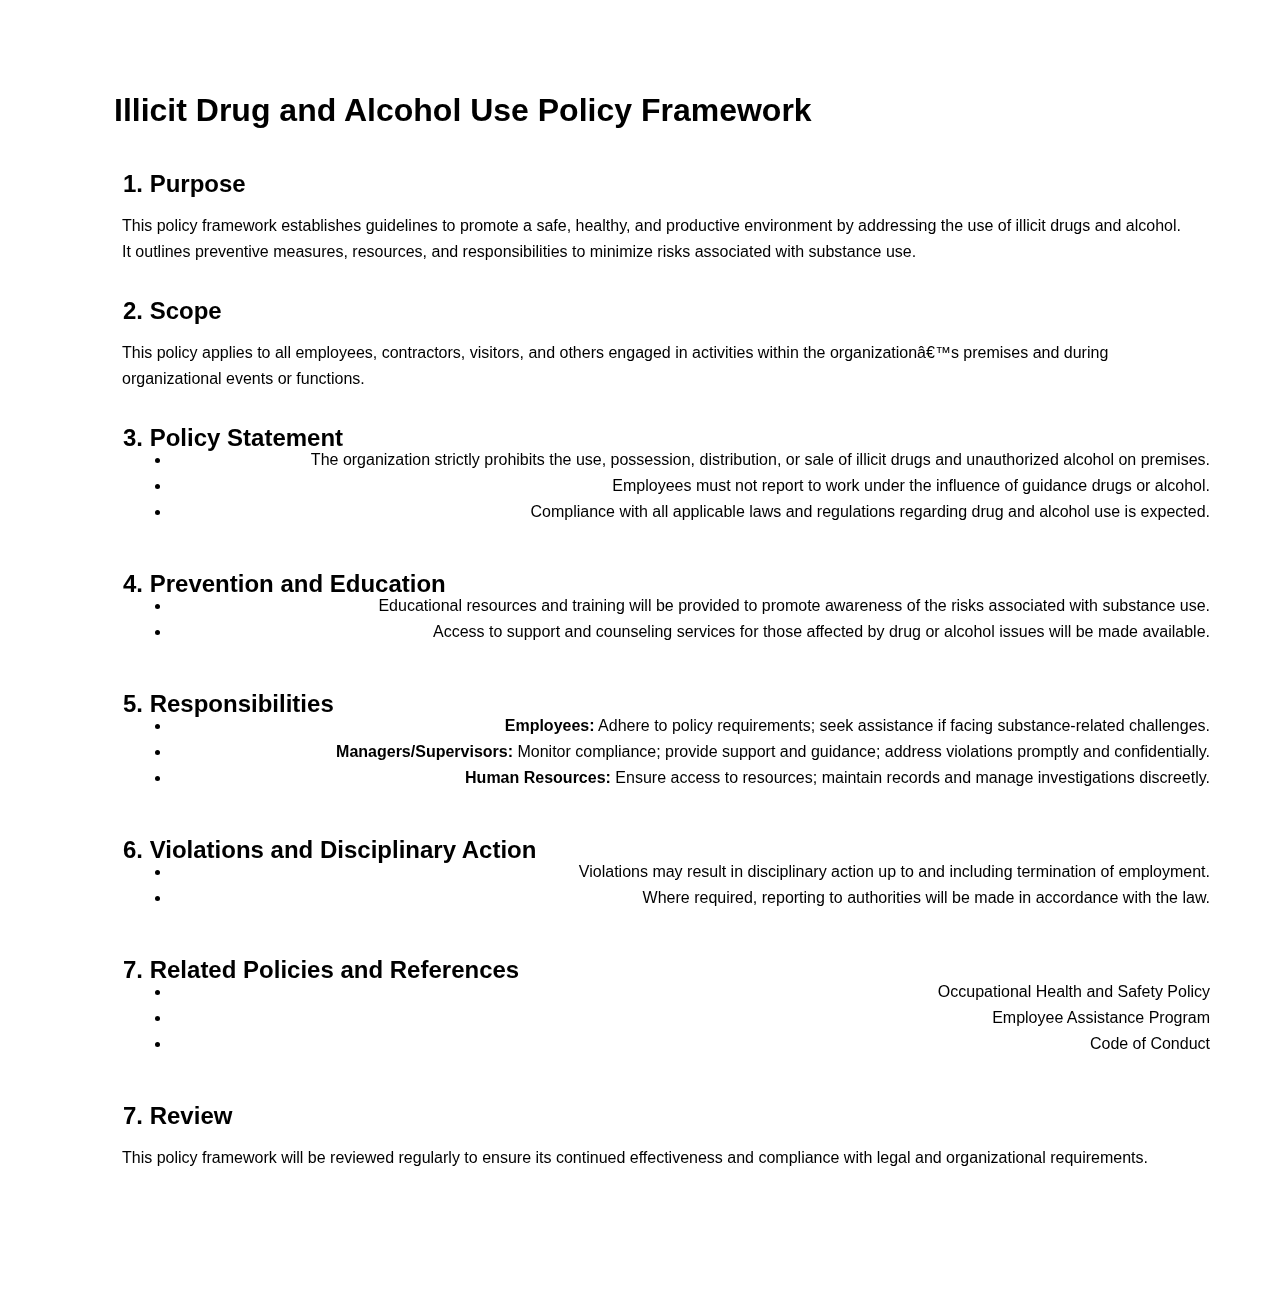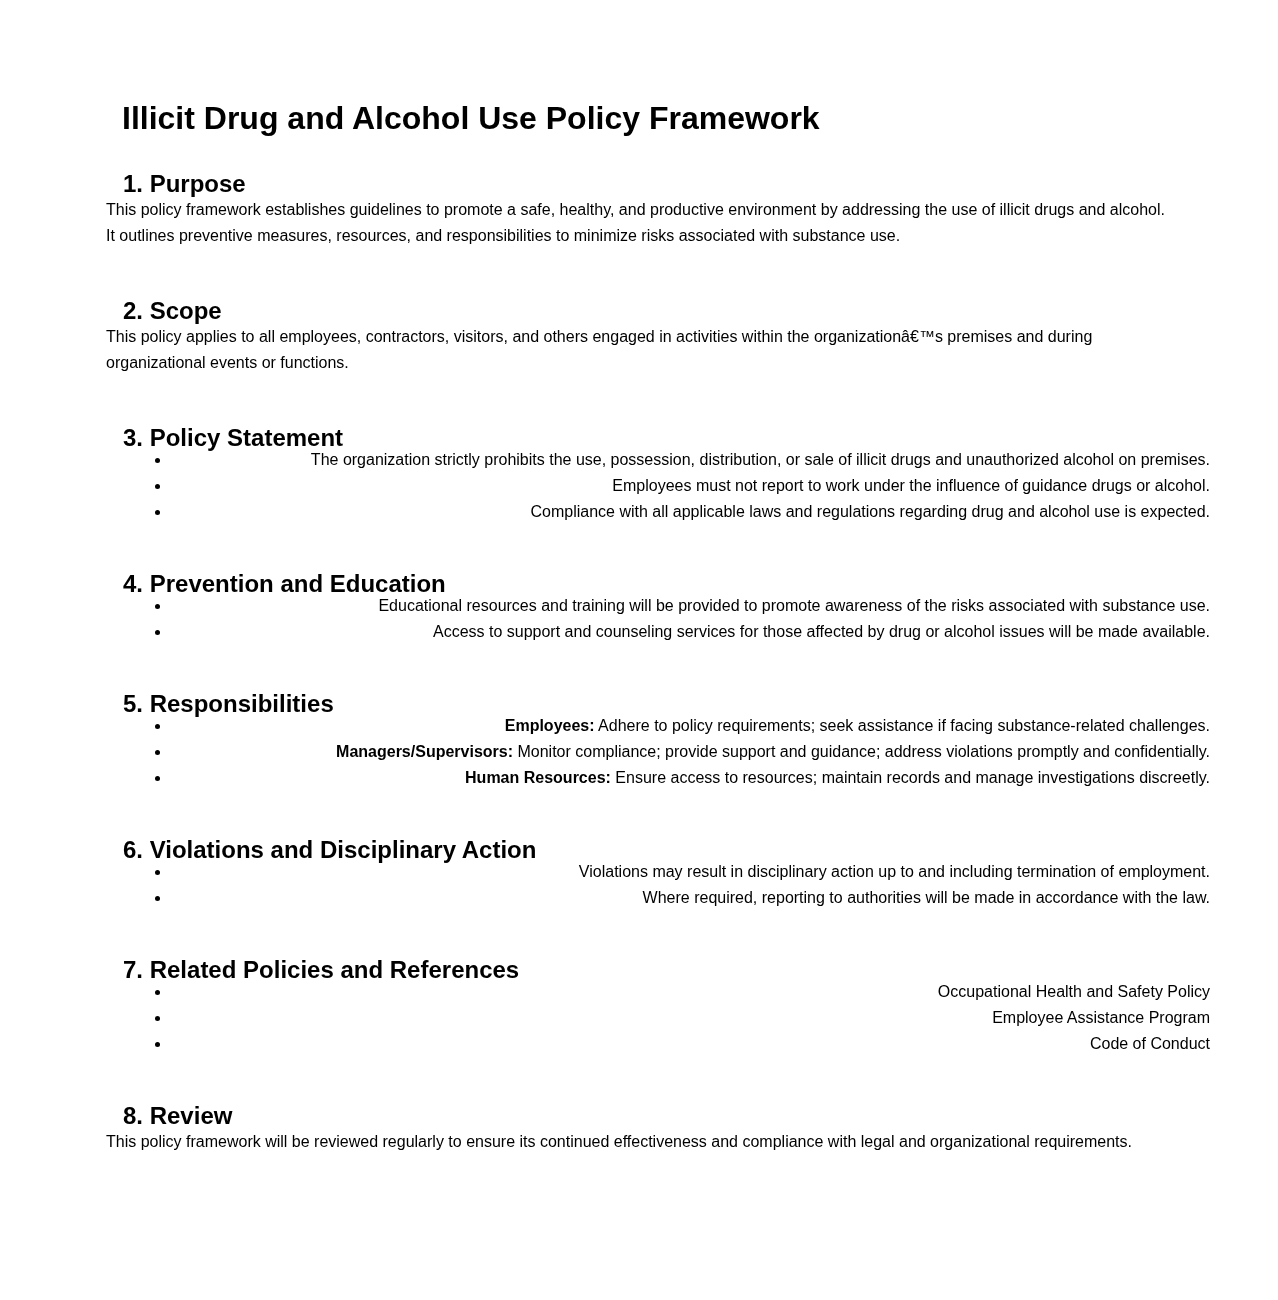--- a/index.html
+++ b/index.html
@@ -3,29 +3,29 @@
 <meta charset="utf-8">
 <style>
   html, body { margin: 0; padding: 0; background: #ffffff; }
   body {
     width: 1278px; height: 1300px; overflow: hidden;
     font-family: "Liberation Sans", sans-serif;
     color: #000000;
   }
   .doc { position: absolute; left: 106px; top: 0; width: 1070px; }
   h1 {
-    position: absolute; top: 84px; left: 0; margin: 16px;
+    position: absolute; top: 84px; left: 0; margin: 8px;
     font-size: 32px; font-weight: bold; line-height: 36px; white-space: nowrap;
   }
   h2 {
     position: absolute; left: 0; margin: 17px;
     font-size: 24px; font-weight: bold; line-height: 28px; white-space: nowrap;
   }
   p {
-    position: absolute; left: 0; margin: 0;
+    position: absolute; left: 0; margin: 16px;
     font-size: 16px; line-height: 26px; width: 1070px;
   }
   ul {
     position: absolute; left: 0; margin: 0; padding: 0 0 0 64px;
     list-style: none; font-size: 16px; line-height: 26px; width: 1040px; text-align: right;
   }
   li { position: relative; white-space: nowrap; }
   li::before {
     content: ""; position: absolute; left: -15px; top: 11px;
     width: 5px; height: 5px; border-radius: 50%; background: #000;
@@ -76,17 +76,17 @@
     <li>Where required, reporting to authorities will be made in accordance with the law.</li>
   </ul>
 
   <h2 style="top:939px">7. Related Policies and References</h2>
   <ul style="top:979px">
     <li>Occupational Health and Safety Policy</li>
     <li>Employee Assistance Program</li>
     <li>Code of Conduct</li>
   </ul>
 
-  <h2 style="top:1085px">8. Review</h2>
+  <h2 style="top:1085px">7. Review</h2>
   <p style="top:1129px">
     <span>This policy framework will be reviewed regularly to ensure its continued effectiveness and compliance with legal and organizational requirements.</span>
   </p>
 </div>
 
 </body></html>

